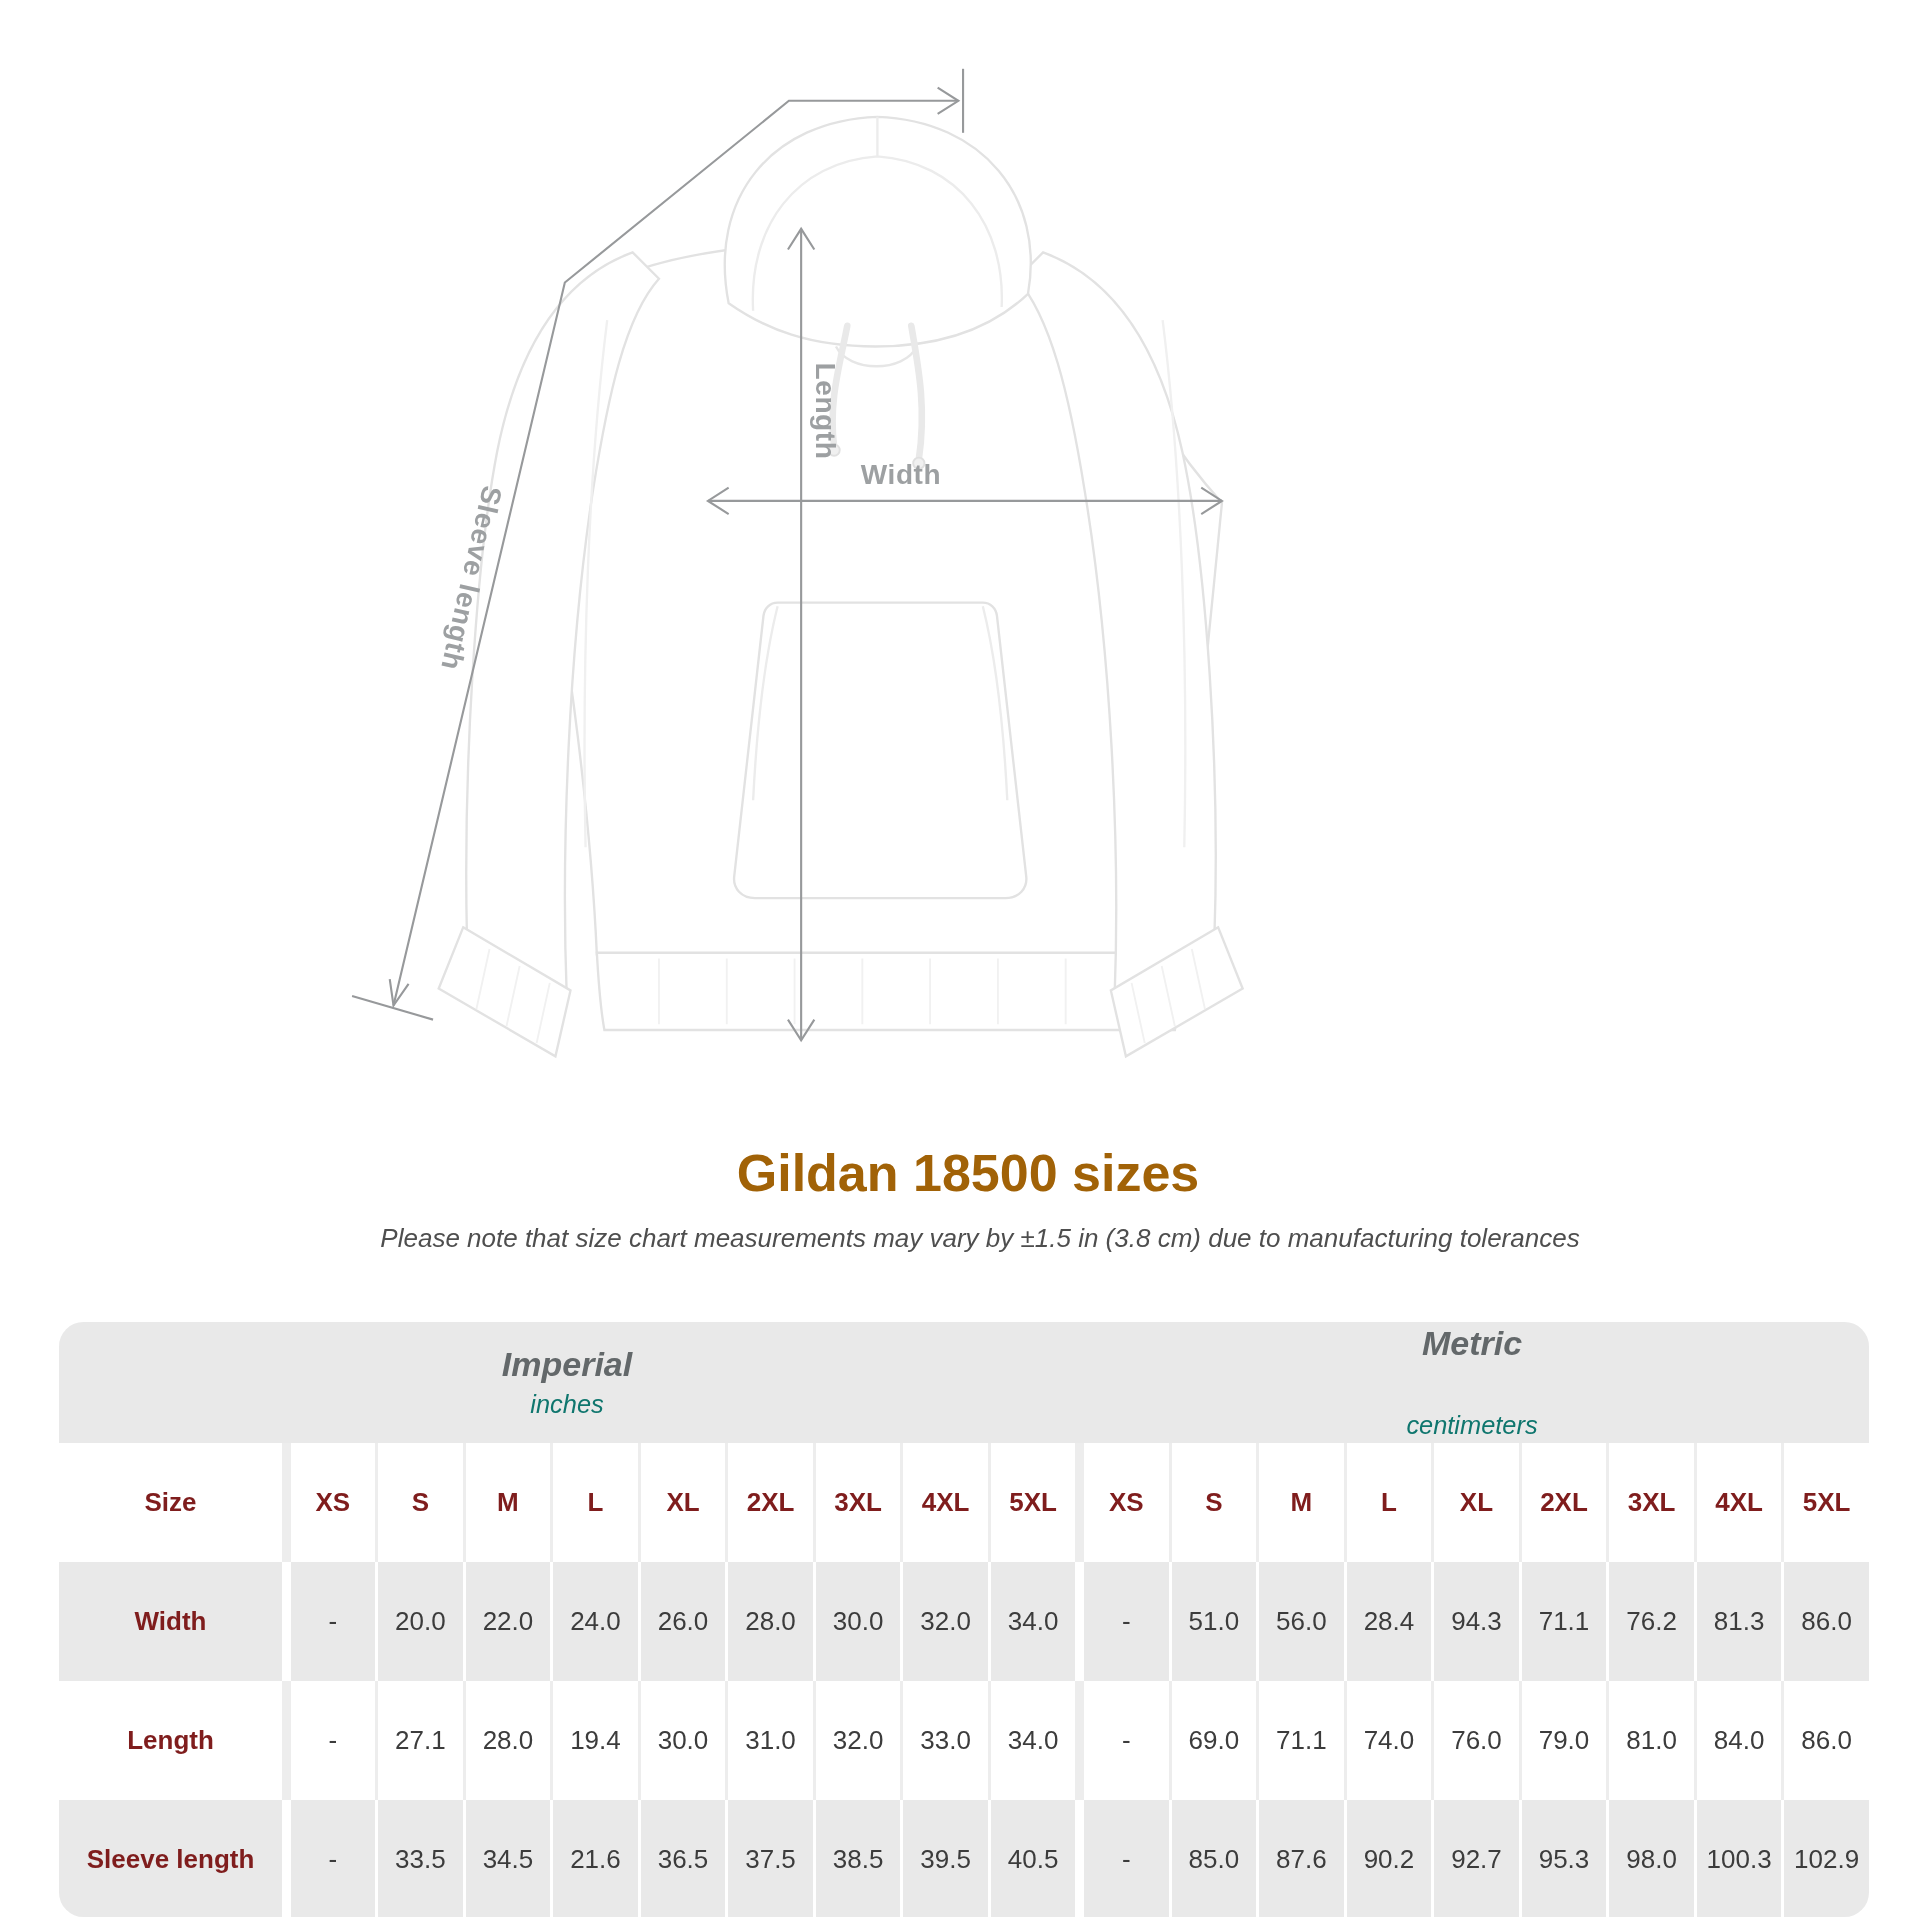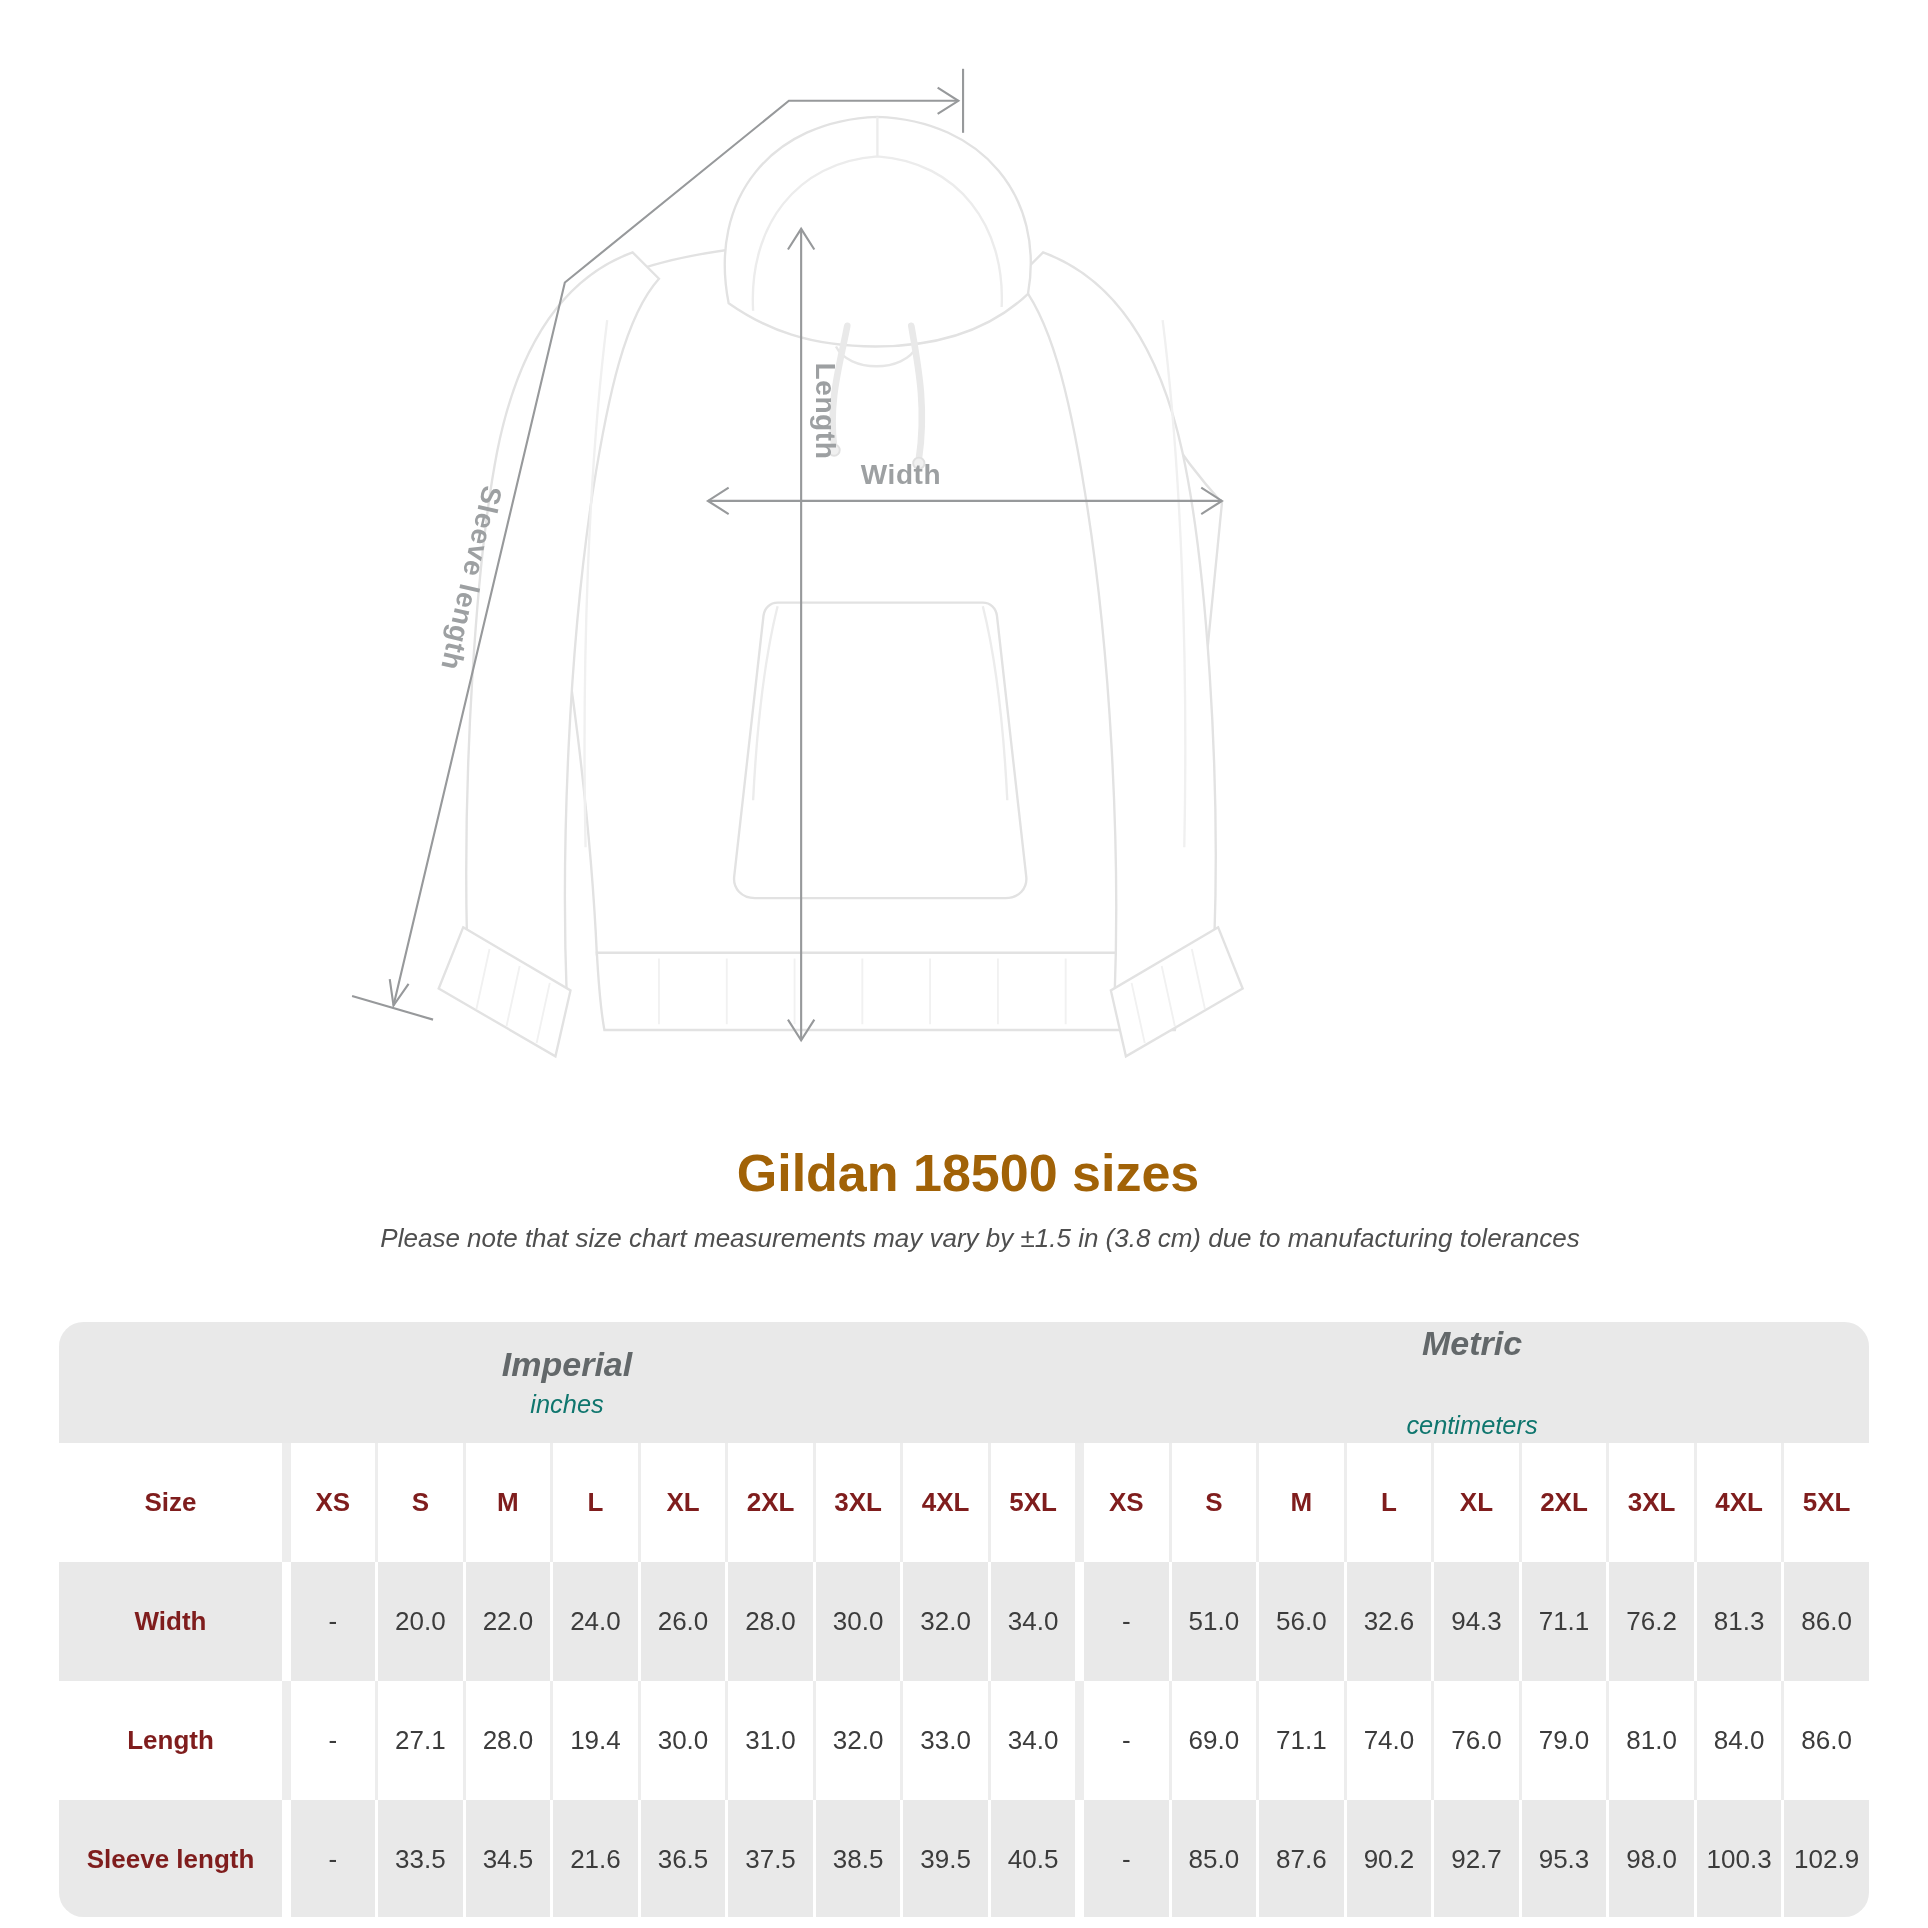--- a/index.html
+++ b/index.html
@@ -156,21 +156,21 @@
     <div class="cell">22.0</div>
     <div class="cell">24.0</div>
     <div class="cell">26.0</div>
     <div class="cell">28.0</div>
     <div class="cell">30.0</div>
     <div class="cell">32.0</div>
     <div class="cell">34.0</div>
     <div class="cell gapL">-</div>
     <div class="cell">51.0</div>
     <div class="cell">56.0</div>
-    <div class="cell">32.6</div>
+    <div class="cell">28.4</div>
     <div class="cell">94.3</div>
     <div class="cell">71.1</div>
     <div class="cell">76.2</div>
     <div class="cell">81.3</div>
     <div class="cell">86.0</div>
   </div>
 
   <div class="trow">
     <div class="cell c0 hdr">Length</div>
     <div class="cell gapL">-</div>

